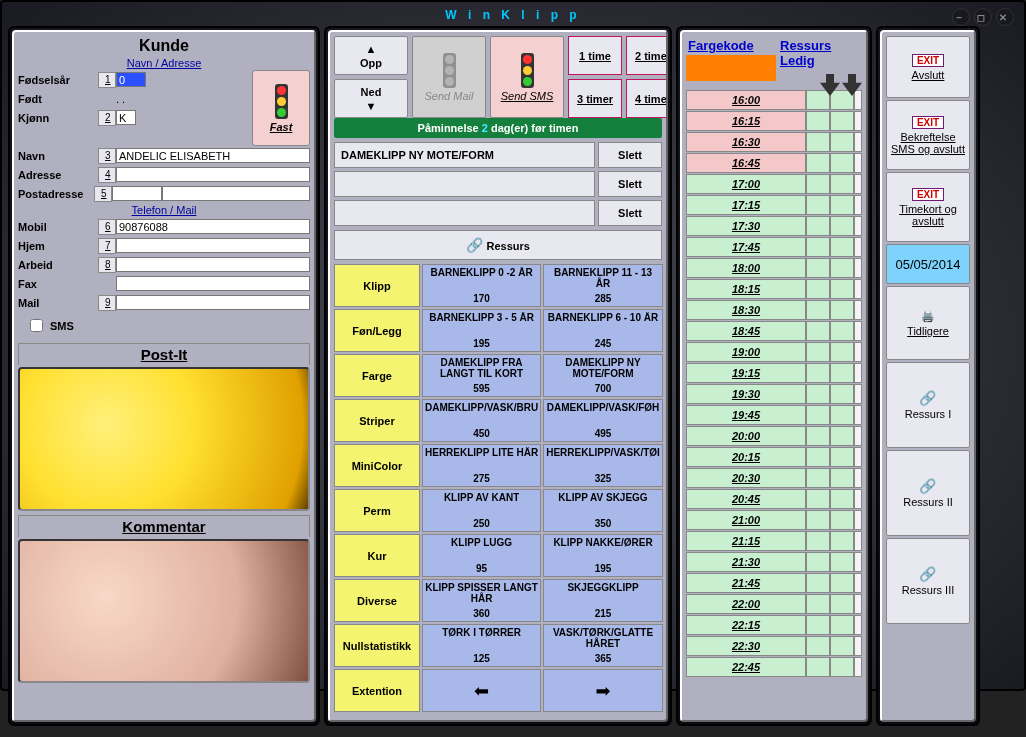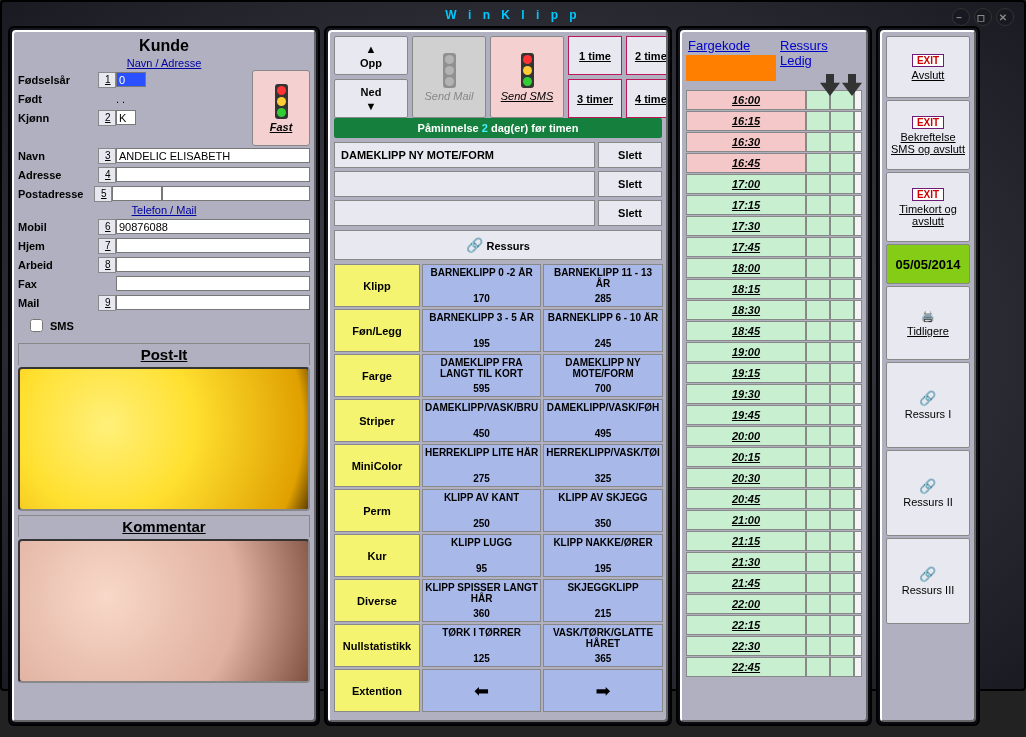--- a/index.html
+++ b/index.html
@@ -173,41 +173,41 @@
   .svc-cell{
     background:#a8b8e8;border:1px solid #888;display:flex;flex-direction:column;
     align-items:center;justify-content:space-between;padding:2px 2px;font-size:10px;font-weight:bold;
     text-align:center;cursor:pointer;
   }
   .svc-cell .name{overflow:hidden;}
   .ext-arrow{font-size:18px;display:flex;align-items:center;justify-content:center;background:#a8b8e8;border:1px solid #888;cursor:pointer;}
 
   
   .time-header{display:grid;grid-template-columns:90px 1fr;height:50px;gap:2px;}
-  .farge-h,.ledig-h{color:#0000cc;font-weight:normal;text-decoration:underline;font-size:13px;padding:2px;}
+  .farge-h,.ledig-h{color:#0000cc;font-weight:bold;text-decoration:underline;font-size:13px;padding:2px;}
   .farge-swatch{background:#ff8000;height:26px;}
   .ledig-arrows{display:flex;gap:2px;justify-content:flex-end;align-items:flex-end;height:26px;}
   .ledig-arrows div{width:20px;height:22px;background:#333;clip-path:polygon(50% 100%,0 40%,30% 40%,30% 0,70% 0,70% 40%,100% 40%);}
   .time-list{margin-top:4px;display:flex;flex-direction:column;gap:1px;}
   .time-row{display:grid;grid-template-columns:120px 24px 24px 1fr;height:20px;}
   .time-cell{
     border:1px solid #888;display:flex;align-items:center;justify-content:center;
     font-weight:bold;font-style:italic;text-decoration:underline;font-size:11px;cursor:pointer;
   }
   .pinkbg{background:#f4c8c8;}
   .greenbg{background:#c8f0d0;}
   .gray0{background:#f4f4f4;}
 
   
   .rbtn{
     background:#e8e8f0;border:1px solid #888;border-radius:2px;
     height:56px;display:flex;flex-direction:column;align-items:center;justify-content:center;
     text-align:center;font-size:11px;cursor:pointer;gap:2px;margin-bottom:2px;padding:2px;
   }
-  .rbtn.date{background:#84cc16;color:#000;font-weight:bold;font-size:13px;height:34px;}
+  .rbtn.date{background:#7dd3fc;color:#000;font-weight:normal;font-size:13px;height:34px;}
   .rbtn .u{text-decoration:underline;}
   .exit-icon{font-size:10px;font-weight:bold;color:#d00000;border:1px solid #701a75;padding:0 4px;background:#fff;}
   .link-icon{color:#555;font-size:14px;}
   .rbtn.tall{height:80px;}
 </style>
 </head>
 <body>
 
 <div class="outer-frame">
   <div class="titlebar">

